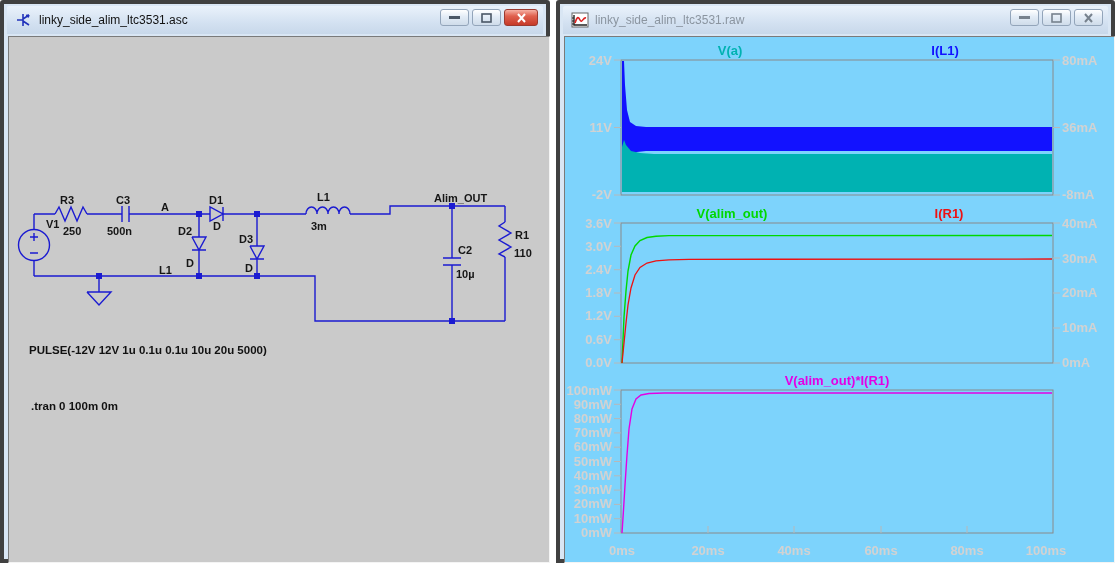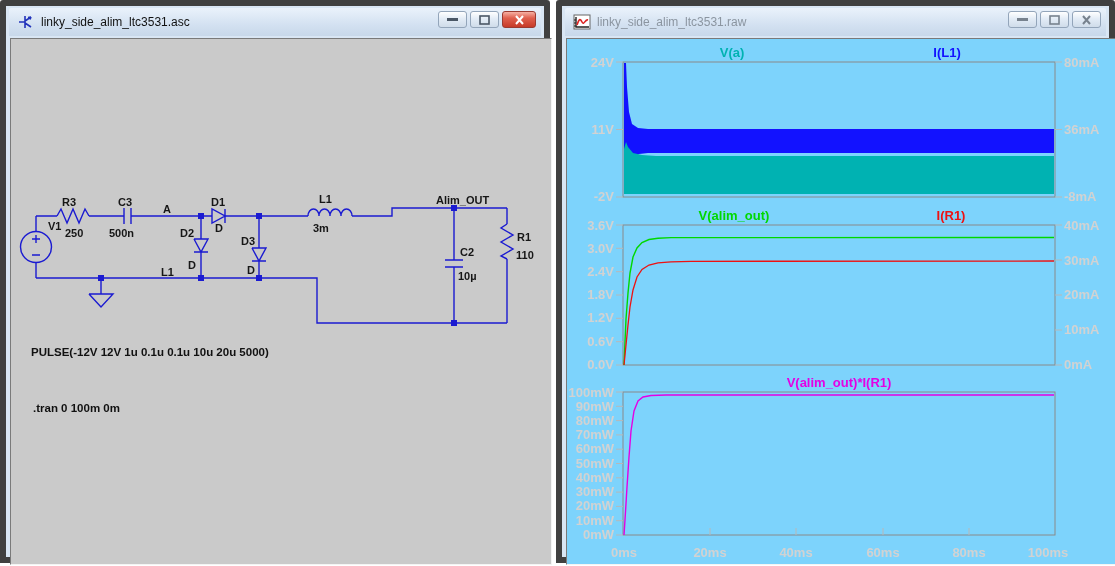--- a/index.html
+++ b/index.html
@@ -1,18 +1,18 @@
 <!DOCTYPE html>
 <html><head>
 <meta charset="utf-8">
 <style>
   html,body{margin:0;padding:0;}
   body{width:1115px;height:566px;position:relative;overflow:hidden;background:#ffffff;
        font-family:"Liberation Sans",sans-serif;}
-  .win{position:absolute;top:0;height:563px;border:6px solid #404040;background:#d9e6f4;
+  .win{position:absolute;top:0;height:563px;border:4px solid #404040;background:#d9e6f4;
        box-sizing:border-box;border-radius:3px 3px 0 0;}
   .win-left{left:0;width:550px;}
   .win-right{left:556px;width:559px;text-align:center;}
   .titlebar{position:absolute;left:3px;right:3px;top:2px;height:28px;display:flex;align-items:center;
             background:linear-gradient(#eaf2fb,#d3e1f1 60%,#c8d8ea);border-radius:2px 2px 0 0;}
   .ticon{width:18px;height:16px;margin:0 6px 0 8px;display:inline-block;}
   .ttext{font-size:12px;color:#111;white-space:nowrap;}
   .inactive-title{color:#8b95a0;}
   .btns{position:absolute;right:5px;top:3px;display:flex;gap:3px;}
   .wbtn{width:29px;height:17px;border:1px solid #93a5ba;border-radius:3px;

